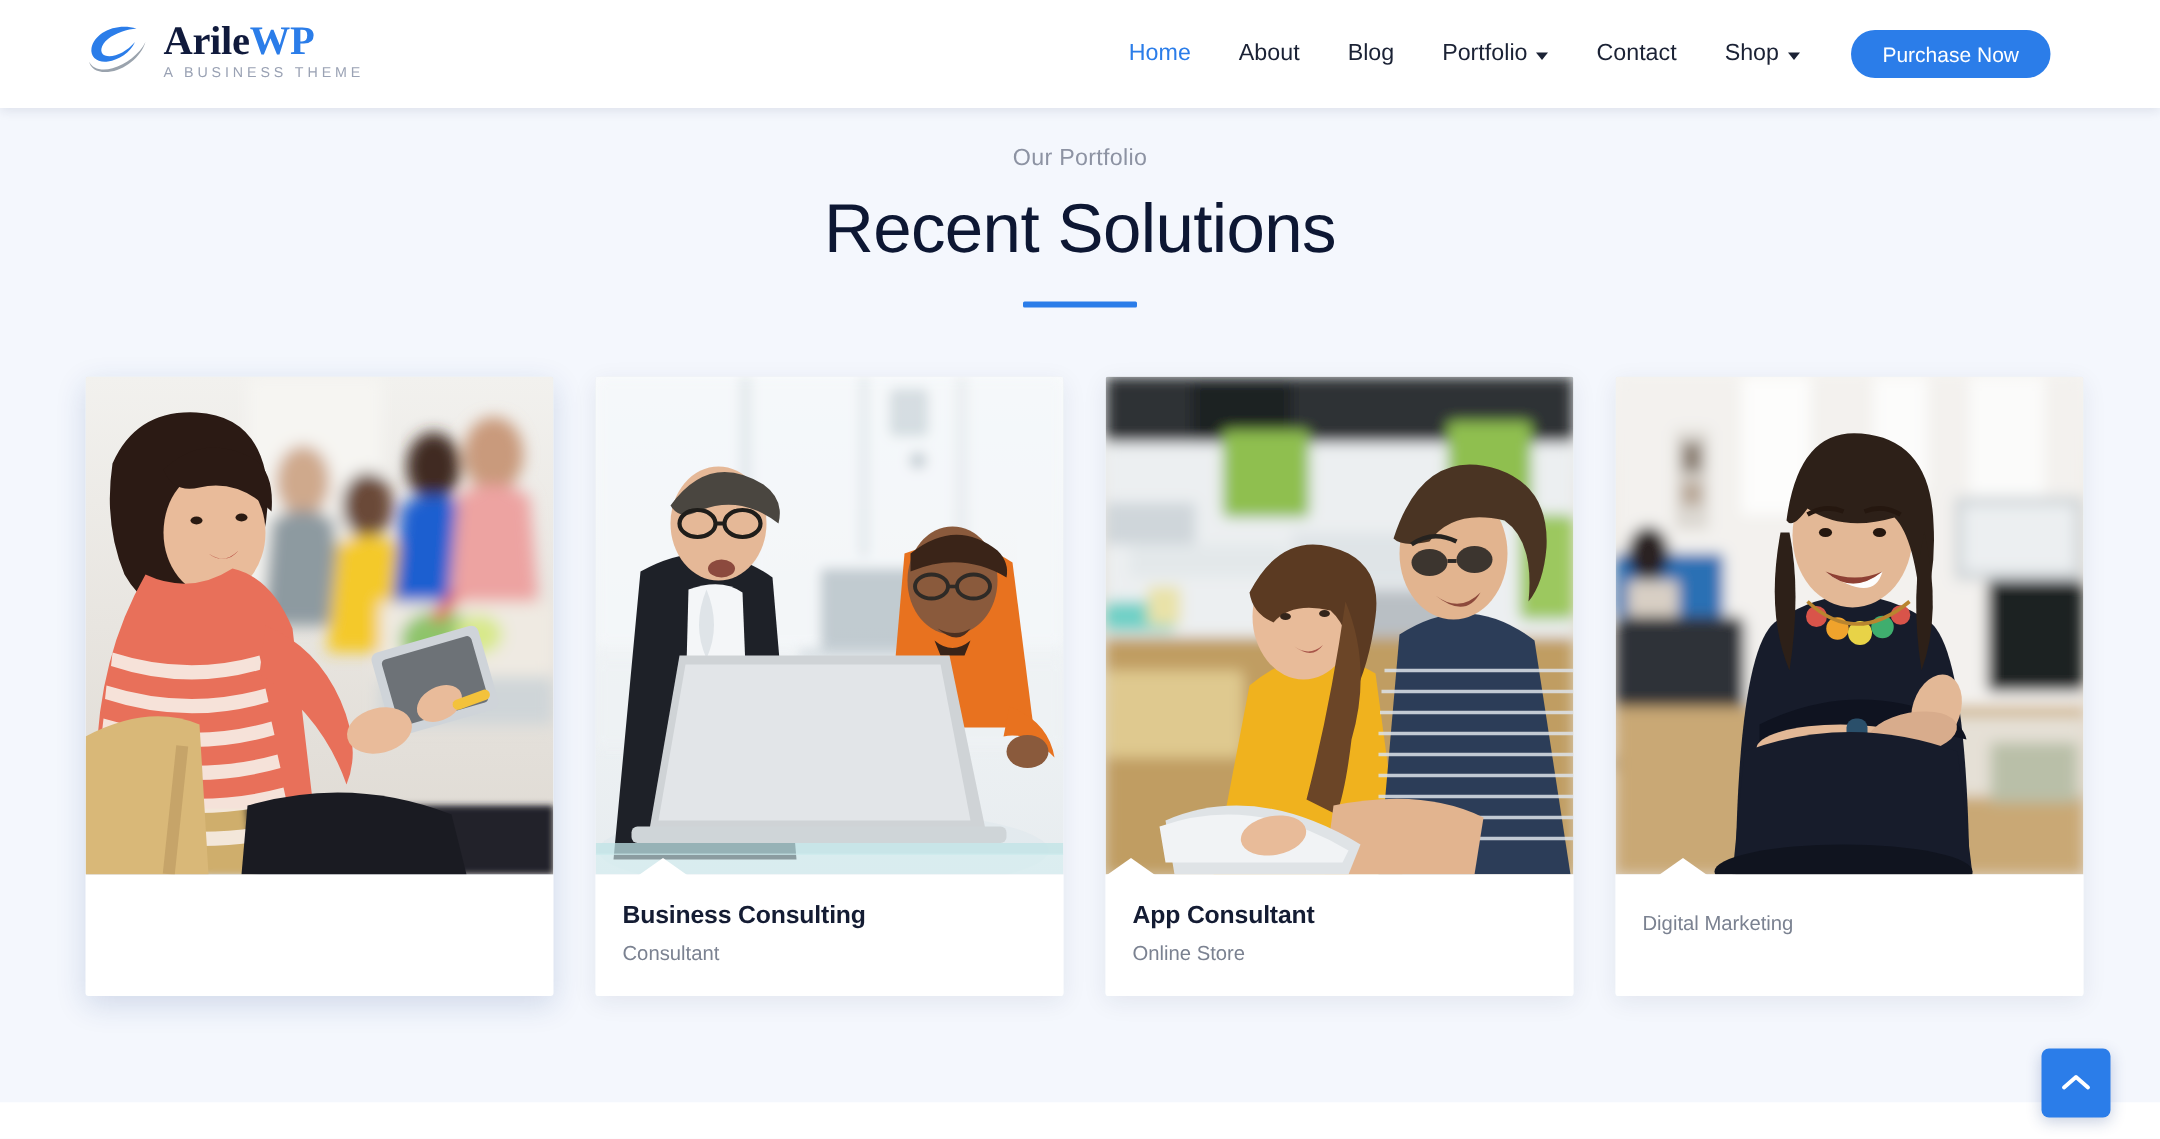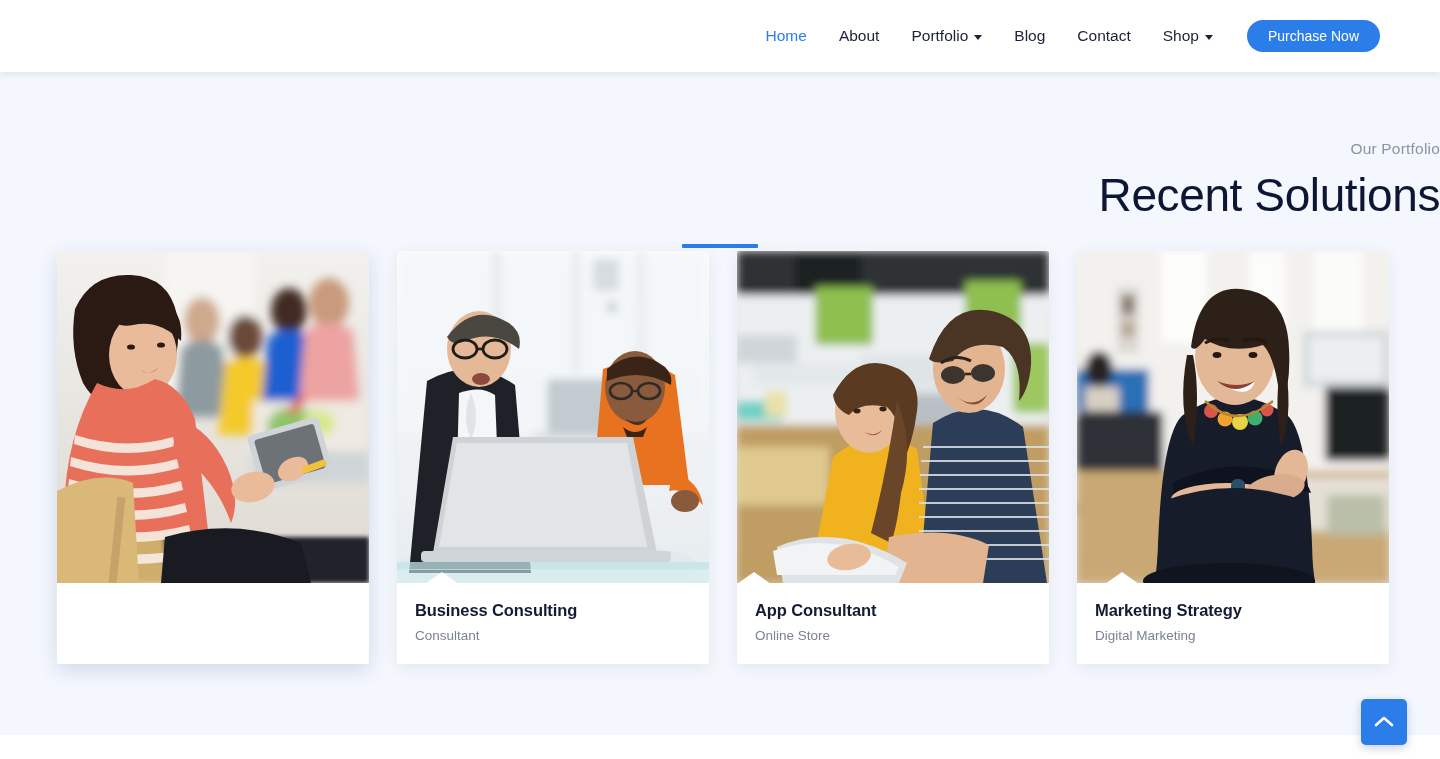--- a/index.html
+++ b/index.html
@@ -64,21 +64,21 @@
     margin-top: 3px;
     font-size: 9.5px;
     letter-spacing: 2.6px;
     color: #9aa2b4;
     font-weight: 400;
     font-family: "Liberation Sans", sans-serif;
   }
 
   .main-nav {
     position: absolute;
-    right: 60px;
+    right: 73px;
     top: 0;
     height: 72px;
     display: flex;
     align-items: center;
     gap: 0;
   }
   .nav-item {
     display: flex;
     align-items: center;
     gap: 6px;
@@ -119,23 +119,22 @@
   .portfolio-section {
     position: absolute;
     top: 72px; left: 0;
     width: 1440px;
     height: 663px;
     background: #f4f7fd;
   }
 
   .section-head {
     width: 100%;
-    text-align: right;
+    text-align: center;
     padding-top: 25px;
-    margin-top: 43px;
   }
   .section-sub {
     font-size: 15.5px;
     color: #8d93a3;
     letter-spacing: 0.2px;
   }
   .section-title {
     margin-top: 12px;
     font-size: 46px;
     line-height: 1.12;
@@ -247,38 +246,53 @@
     background: #ffffff;
   }
 </style>
 </head>
 <body>
 
 <div class="page">
 
   <header class="site-header">
 
+    <a class="brand" href="#">
+      <span class="brand-mark">
+        <svg viewBox="0 0 44 40" xmlns="http://www.w3.org/2000/svg" aria-hidden="true">
+          <path d="M34 6 C20 2, 6 9, 4 19 C3 25, 8 29, 15 28 C22 27, 30 22, 33 15 C27 22, 18 26, 13 24 C9 22.5, 10 17, 15 13 C20 9, 28 6.5, 34 6 Z" fill="#2b7de9"></path>
+          <path d="M40 15 C37 25, 26 34, 15 35 C8 35.6, 3 32.5, 2.5 28 C4.5 33, 11 34.5, 18 32.5 C27 30, 36 23, 40 15 Z" fill="#9aa3ad"></path>
+          <path d="M28 11 C22 12, 16 15.5, 14 19 C17.5 16, 23 13.5, 28 11 Z" fill="#ffffff" opacity="0.75"></path>
+        </svg>
+      </span>
+      <span class="brand-text">
+        <span class="brand-word">
+          <span class="brand-arile">Arile</span><span class="brand-wp">WP</span>
+        </span>
+        <span class="brand-tag">A BUSINESS THEME</span>
+      </span>
+    </a>
 
     <nav class="main-nav">
 
       <a class="nav-item active" href="#">
         <span>Home</span>
       </a>
 
       <a class="nav-item" href="#">
         <span>About</span>
       </a>
 
       <a class="nav-item" href="#">
+        <span>Blog</span>
+      </a>
+
+      <a class="nav-item" href="#">
         <span>Portfolio</span>
         <i class="caret"></i>
-      </a>
-
-      <a class="nav-item" href="#">
-        <span>Blog</span>
       </a>
 
       <a class="nav-item" href="#">
         <span>Contact</span>
       </a>
 
       <a class="nav-item" href="#">
         <span>Shop</span>
         <i class="caret"></i>
       </a>
@@ -546,21 +560,20 @@
             <ellipse cx="214" cy="222" rx="16" ry="24" fill="#e3b896" transform="rotate(18 214 222)"></ellipse>
             <ellipse cx="150" cy="248" rx="56" ry="16" fill="#e3b896"></ellipse>
             <ellipse cx="198" cy="238" rx="30" ry="14" fill="#d8ac8c" transform="rotate(-10 198 238)"></ellipse>
             <rect x="154" y="228" width="14" height="24" rx="6" fill="#2a4f6a"></rect>
             <path d="M86 250 q70 -26 142 0 l10 82 H78 Z" fill="#171c2b"></path>
             <ellipse cx="152" cy="330" rx="86" ry="18" fill="#10141f"></ellipse>
           </svg>
         </div>
         <div class="card-caption">
           <div class="card-notch"></div>
-          <div class="card-title">Marketing Strategy</div>
           <div class="card-sub">Digital Marketing</div>
         </div>
       </article>
 
     </div>
   </section>
 
   <div class="page-footer-strip"></div>
 
   <button class="back-to-top" title="Back to top">

